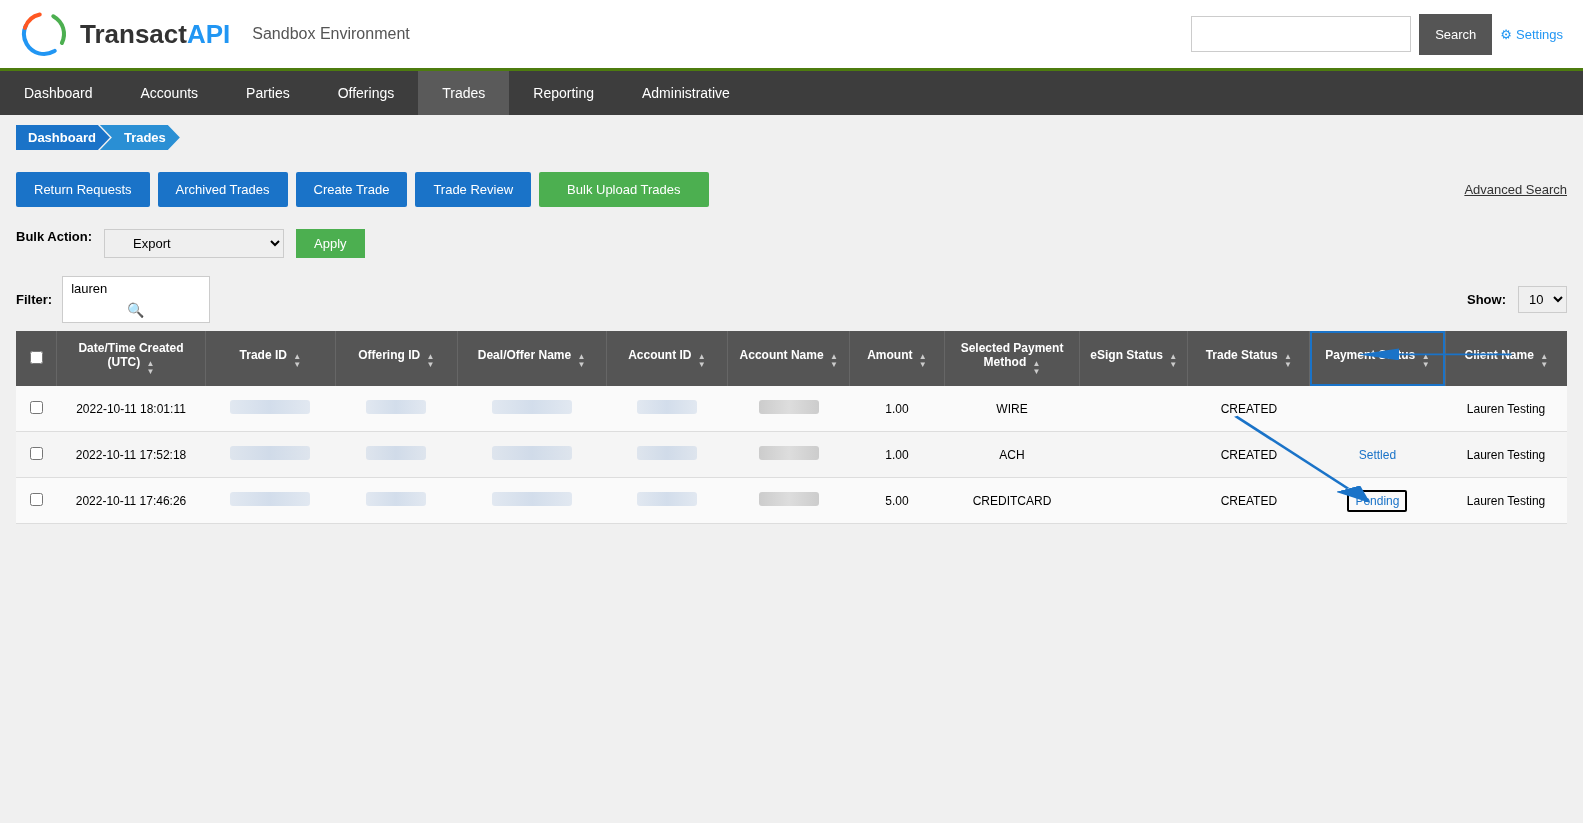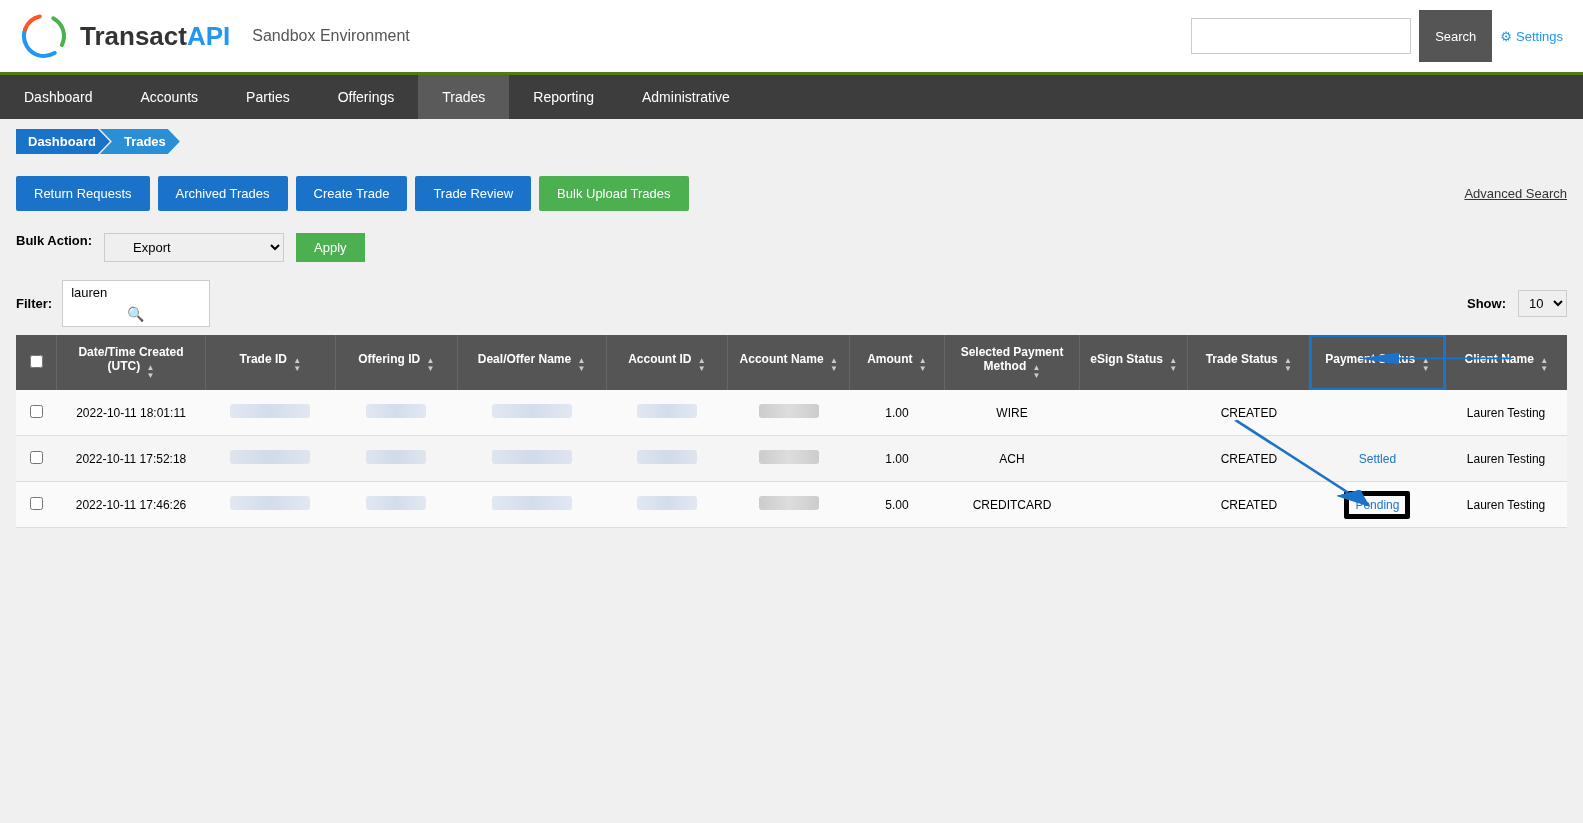--- a/index.html
+++ b/index.html
@@ -38,21 +38,21 @@
       height: 36px;
       padding: 0 8px;
       border: 1px solid #ccc;
       font-size: 13px;
     }
     .search-btn {
       background: #555;
       color: #fff;
       border: none;
       padding: 0 16px;
-      height: 52px;
+      height: 41px;
       cursor: pointer;
       font-size: 13px;
     }
     .settings-btn {
       background: none;
       border: none;
       color: #2196f3;
       font-size: 13px;
       cursor: pointer;
       display: flex;
@@ -110,21 +110,21 @@
       border: none;
       padding: 10px 18px;
       font-size: 13px;
       cursor: pointer;
       border-radius: 2px;
     }
     .btn-green {
       background: #4caf50;
       color: #fff;
       border: none;
-      padding: 10px 18px;
+      padding: 10px 28px;
       font-size: 13px;
       cursor: pointer;
       border-radius: 2px;
     }
     .advanced-search-link {
       color: #333;
       text-decoration: underline;
       font-size: 13px;
       cursor: pointer;
     }
@@ -246,21 +246,21 @@
       border-radius: 3px;
       height: 14px;
       display: inline-block;
       width: 60px;
     }
 
     .link-blue { color: #1a73c8; text-decoration: none; }
 
     
     .payment-status-highlight {
-      border: 5px solid #000000;
+      border: 2px solid #000000;
       padding: 2px 6px;
       border-radius: 2px;
     }
 
     
     .arrows-overlay {
       position: absolute;
       top: 0;
       left: 0;
       width: 100%;

